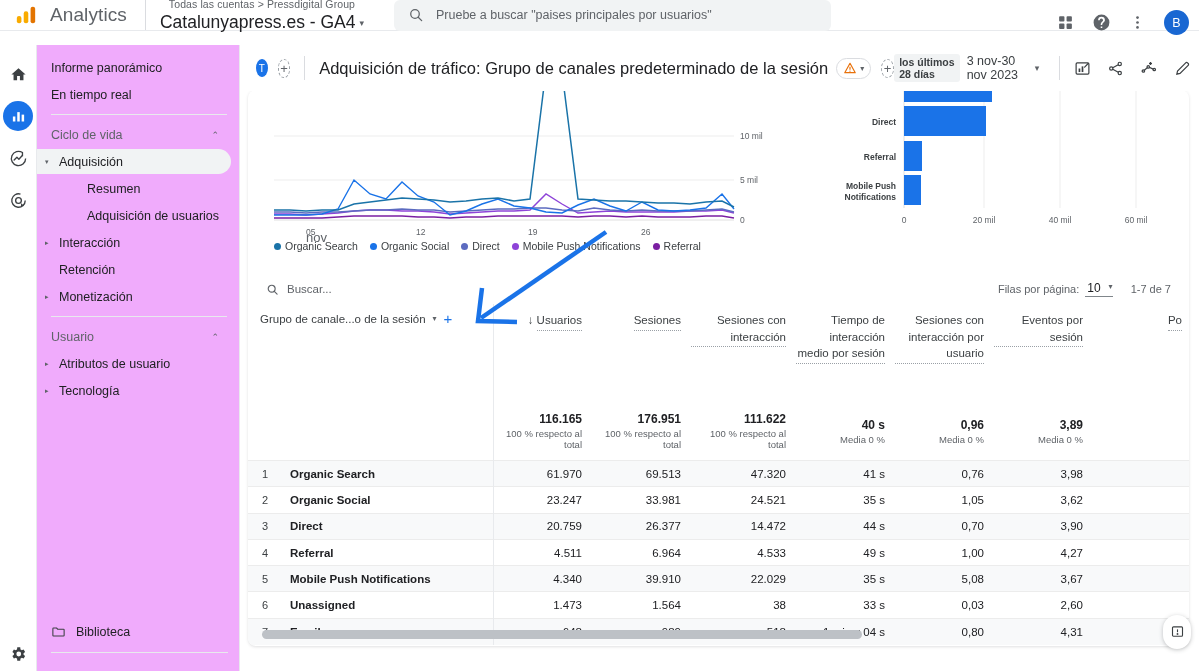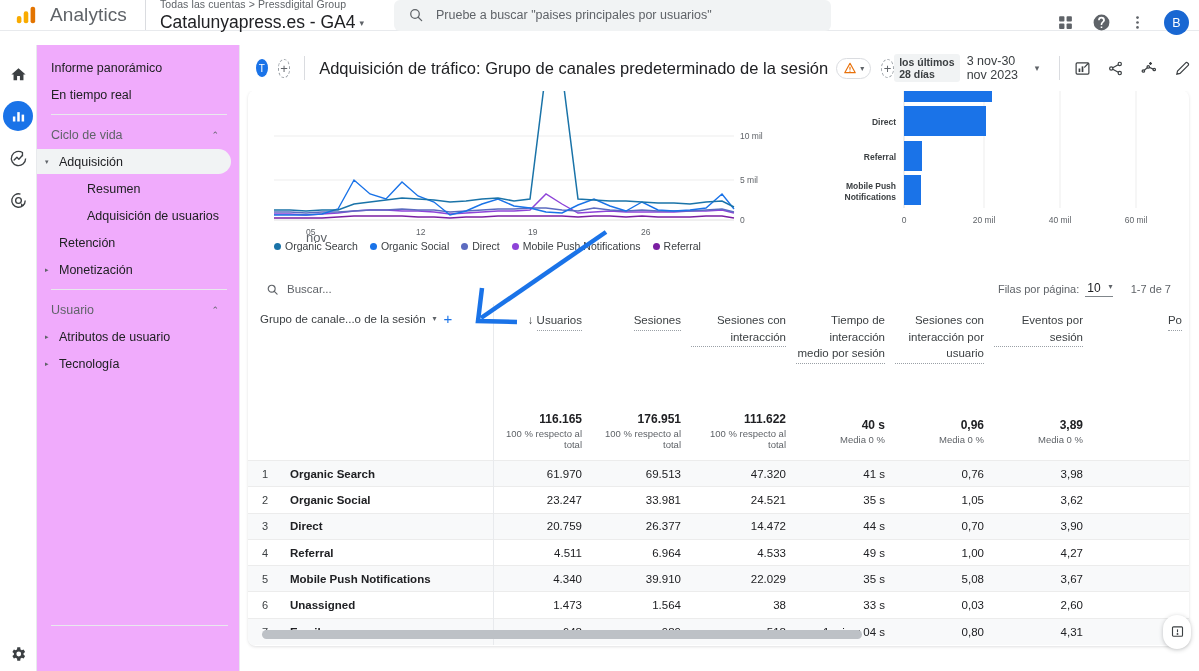--- a/index.html
+++ b/index.html
@@ -17,21 +17,21 @@
   
   .topbar {
     position: absolute; top:0; left:0; width:1199px; height:31px;
     background:#fff; display:flex; align-items:center;
     border-bottom:1px solid #e8eaed; z-index: 30;
   }
   .ga-logo { width:36px; margin-left:8px; display:flex; justify-content:center; align-items:center; }
   .brand-name { font-size:19px; color:#5f6368; margin-left:6px; letter-spacing:.1px; font-weight:400;}
   .topdivider { width:1px; height:30px; background:#dadce0; margin:0 14px 0 18px; }
   .acct { line-height:1.05; }
-  .acct-crumb { font-size:10.5px; color:#5f6368; letter-spacing:.1px; }
+  .acct-crumb { font-size:10.5px; color:#5f6368; letter-spacing:.1px;text-align:center; }
   .acct-name { font-size:17.5px; color:#202124; margin-top:3px; display:flex; align-items:center; gap:4px;}
   .acct-caret { font-size:9px; color:#5f6368; position:relative; top:2px;}
   .searchwrap {
     margin-left:30px; width:437px; height:31px; background:#f1f3f4; border-radius:6px;
     display:flex; align-items:center; padding:0 14px; gap:12px; cursor:text;
   }
   .search-ph { font-size:12.5px; color:#5f6368; }
   .topicons { position:absolute; right:10px; top:0; height:45px; display:flex; align-items:center; gap:18px;}
   .avatar {
     width:25px; height:25px; border-radius:50%; background:#1967d2; color:#fff;
@@ -257,20 +257,24 @@
       <span class="nav-tri">▾</span>
       <span>Adquisición</span>
     </div>
     <div class="nav-row">
       <span class="nav-label-ind2">Resumen</span>
     </div>
     <div class="nav-row">
       <span class="nav-label-ind2">Adquisición de usuarios</span>
     </div>
     <div class="nav-row">
+      <span class="nav-tri">▸</span>
+      <span>Interacción</span>
+    </div>
+    <div class="nav-row">
       <span class="nav-label-ind1">Retención</span>
     </div>
     <div class="nav-row">
       <span class="nav-tri">▸</span>
       <span>Monetización</span>
     </div>
     <div class="nav-sep"></div>
     <div class="nav-row sect l0">
       <span>Usuario</span>
       <span class="chev">⌃</span>
@@ -278,20 +282,26 @@
     <div class="nav-row">
       <span class="nav-tri">▸</span>
       <span>Atributos de usuario</span>
     </div>
     <div class="nav-row">
       <span class="nav-tri">▸</span>
       <span>Tecnología</span>
     </div>
 
     <div class="biblio">
+      <div class="nav-row">
+        <svg width="15" height="15" viewBox="0 0 24 24" fill="none" stroke="#3c4043" stroke-width="1.7">
+          <path d="M3 7.5a1 1 0 011-1h5l1.6 1.8H20a1 1 0 011 1v9a1 1 0 01-1 1H4a1 1 0 01-1-1z"></path>
+        </svg>
+        <span>Biblioteca</span>
+      </div>
       <div class="biblio-sep"></div>
     </div>
   </div>
 
   <div class="rpt-head">
     <span class="t-chip">T</span>
     <span class="plus-dashed">+</span>
     <span class="hdr-div"></span>
     <span class="rpt-title">Adquisición de tráfico: Grupo de canales predeterminado de la sesión</span>
     <span class="warn-chip">

